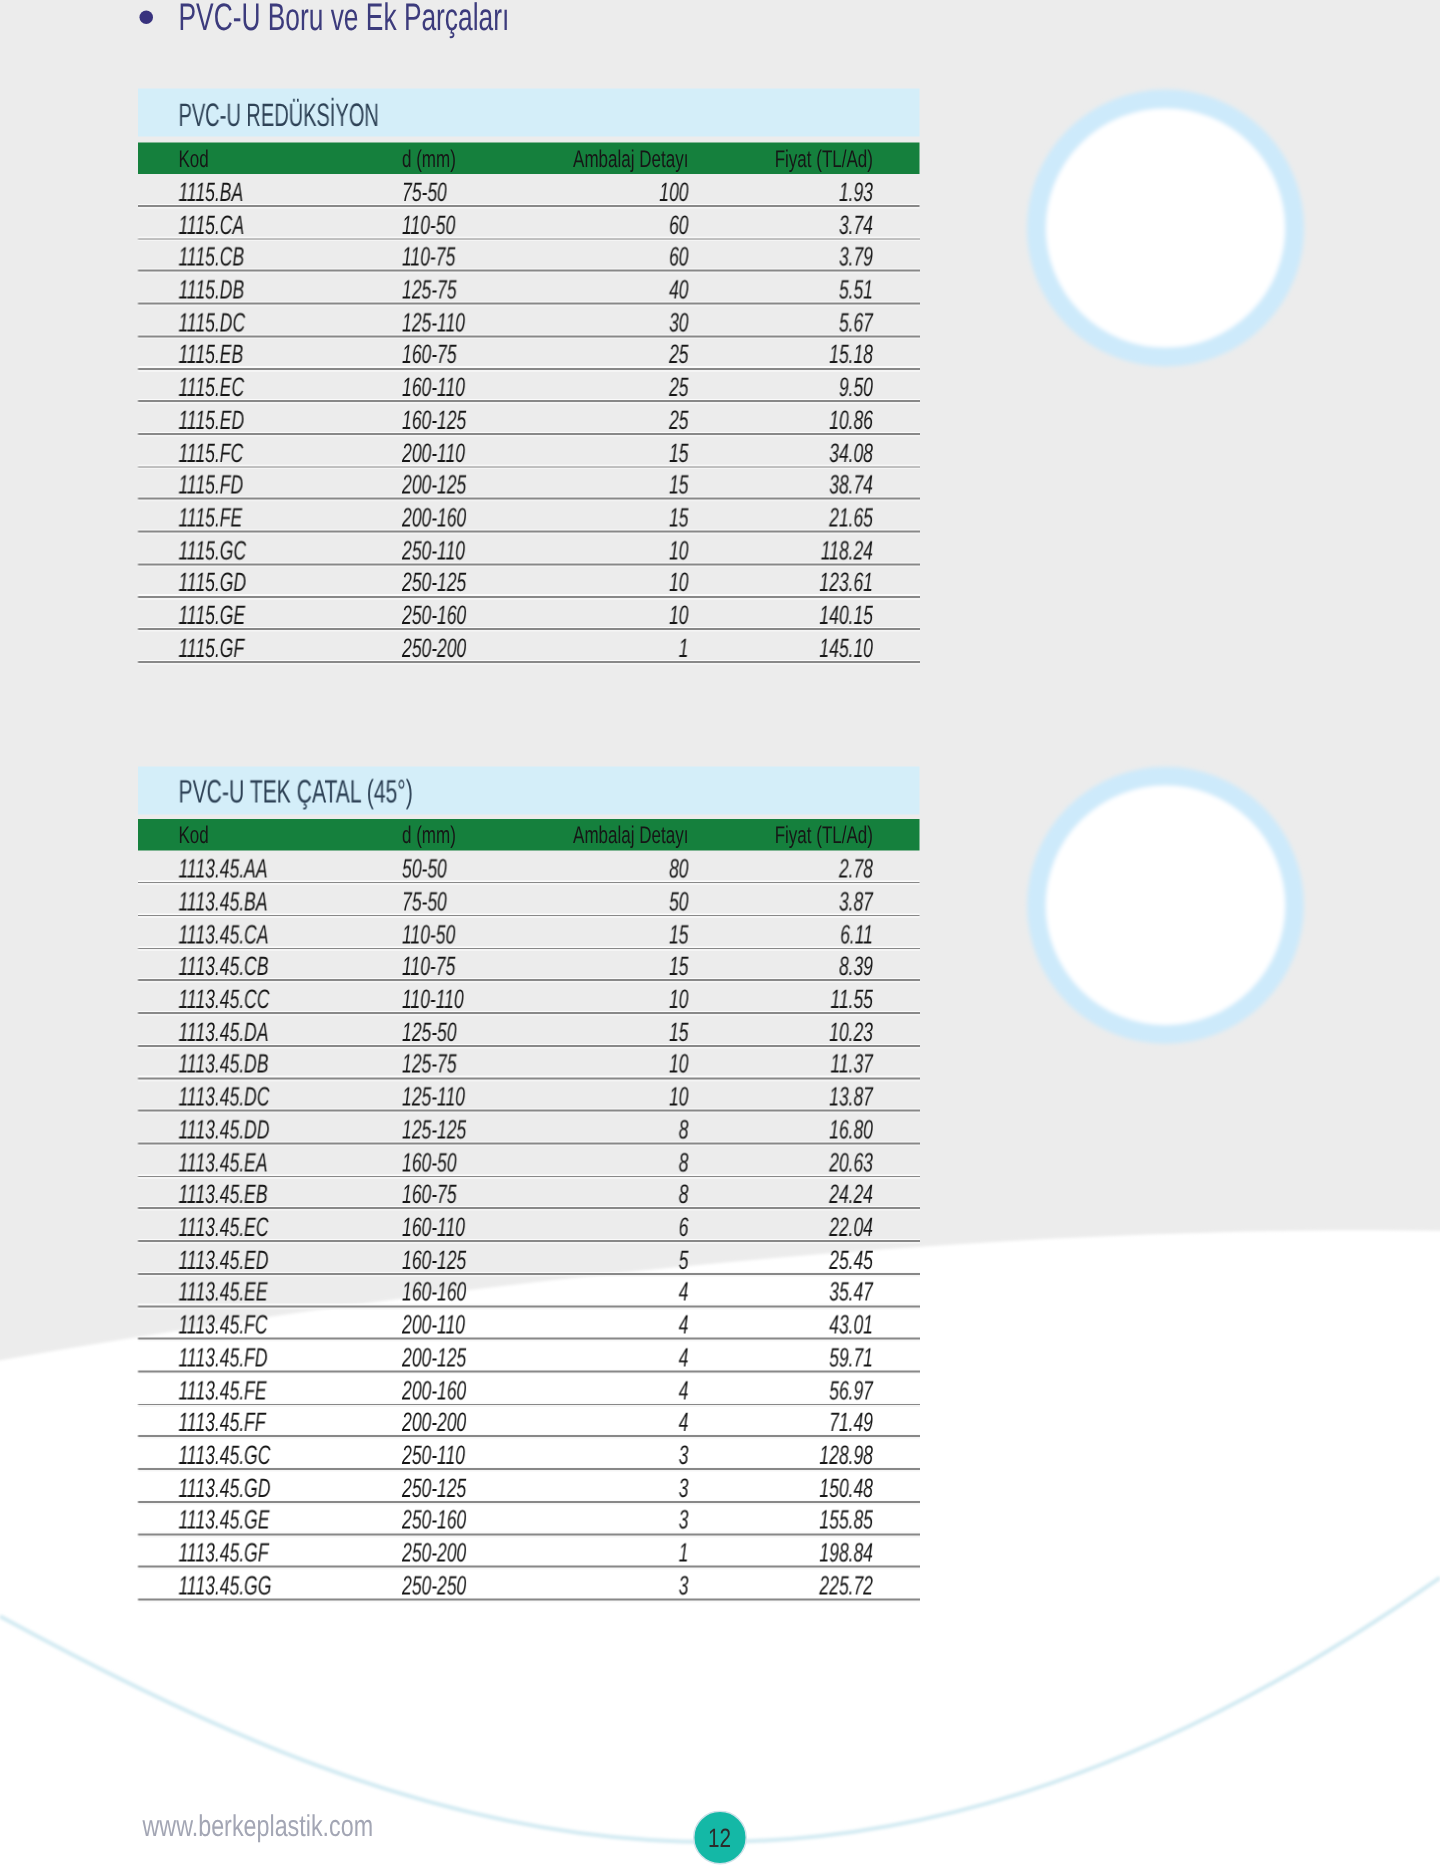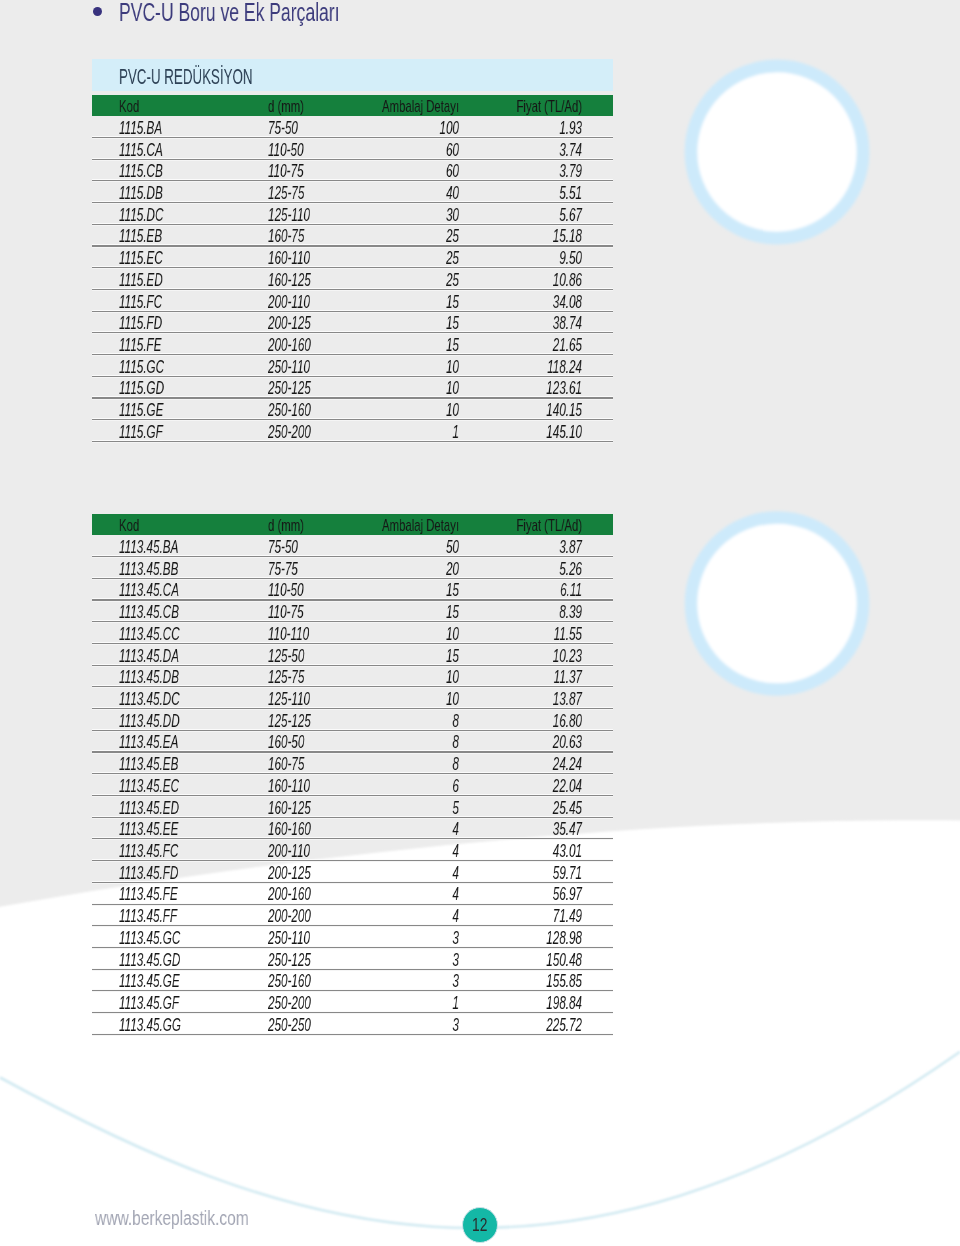--- a/index.html
+++ b/index.html
@@ -177,37 +177,40 @@
           <span class="cell c3">140.15</span>
         </div>
         <div class="row">
           <span class="cell c0">1115.GF</span>
           <span class="cell c1">250-200</span>
           <span class="cell c2">1</span>
           <span class="cell c3">145.10</span>
         </div>
       </div>
       <div class="tbl" style="top: 510.6px;">
+        <div class="band">
+          <span>PVC-U TEK ÇATAL (45°)</span>
+        </div>
         <div class="hdr">
           <span class="hcell c0">Kod</span>
           <span class="hcell c1">d (mm)</span>
           <span class="hcell c2">Ambalaj Detayı</span>
           <span class="hcell c3">Fiyat (TL/Ad)</span>
         </div>
         <div class="row">
+          <span class="cell c0">1113.45.AA</span>
+          <span class="cell c1">50-50</span>
+          <span class="cell c2">80</span>
+          <span class="cell c3">2.78</span>
+        </div>
+        <div class="row">
           <span class="cell c0">1113.45.BA</span>
           <span class="cell c1">75-50</span>
           <span class="cell c2">50</span>
           <span class="cell c3">3.87</span>
-        </div>
-        <div class="row">
-          <span class="cell c0">1113.45.BB</span>
-          <span class="cell c1">75-75</span>
-          <span class="cell c2">20</span>
-          <span class="cell c3">5.26</span>
         </div>
         <div class="row">
           <span class="cell c0">1113.45.CA</span>
           <span class="cell c1">110-50</span>
           <span class="cell c2">15</span>
           <span class="cell c3">6.11</span>
         </div>
         <div class="row">
           <span class="cell c0">1113.45.CB</span>
           <span class="cell c1">110-75</span>

